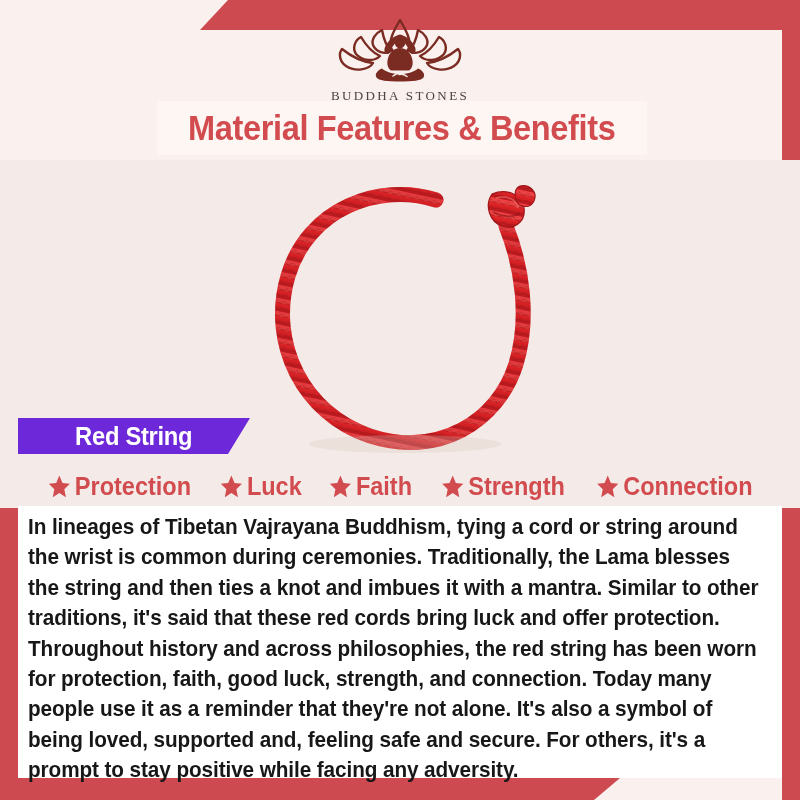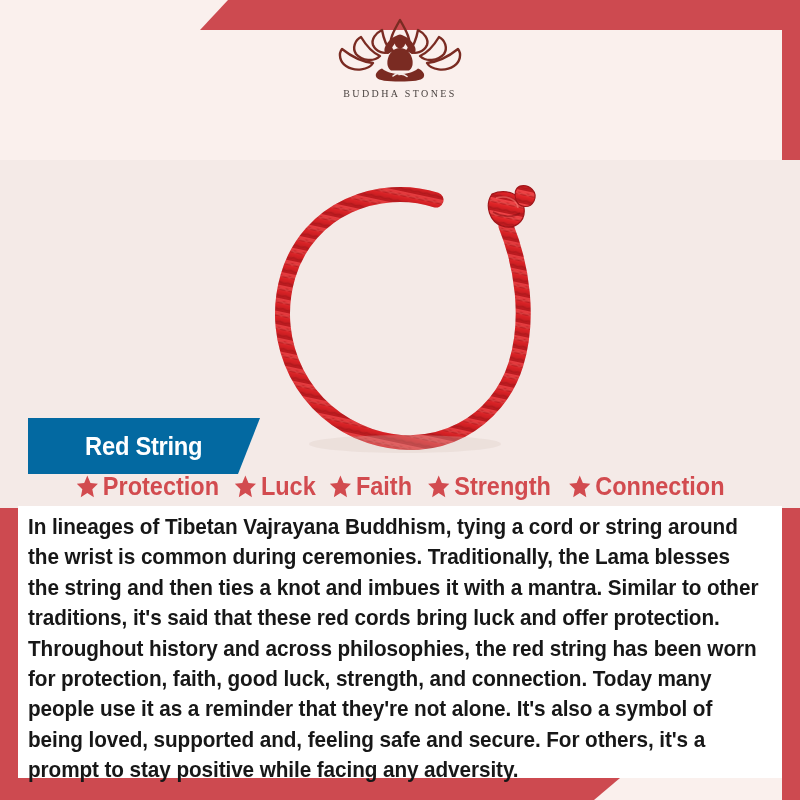--- a/index.html
+++ b/index.html
@@ -74,21 +74,21 @@
     width: 800px;
     text-align: center;
   }
   .logo-mark {
     display: block;
     margin: 0 auto;
   }
   .logo-text {
     display: block;
     margin-top: 2px;
-    font-size: 10px;
+    font-size: 13px;
     letter-spacing: 2.4px;
     color: #4a4340;
     font-family: "Liberation Serif", serif;
   }
 
   .title-band {
     position: absolute;
     top: 101px;
     left: 157px;
     width: 490px;
@@ -121,24 +121,24 @@
     top: 8px;
     left: 230px;
     width: 360px;
     height: 300px;
   }
 
   
   .banner {
     position: absolute;
     top: 418px;
-    left: 28px;
+    left: 18px;
     width: 232px;
-    height: 56px;
-    background: #0369a1;
+    height: 36px;
+    background: #6d28d9;
     clip-path: polygon(0 0, 100% 0, calc(100% - 22px) 100%, 0 100%);
     display: flex;
     align-items: center;
   }
   .banner-label {
     margin-left: 54px;
     font-size: 25px;
     font-weight: bold;
     color: #ffffff;
     letter-spacing: -0.3px;
@@ -148,21 +148,21 @@
   
   .keywords {
     position: absolute;
     top: 466px;
     left: 18px;
     width: 764px;
     height: 40px;
     display: flex;
     align-items: center;
     justify-content: center;
-    gap: 8px;
+    gap: 22px;
   }
   .keyword {
     display: flex;
     align-items: center;
     gap: 4px;
     color: #d24b4f;
     font-size: 25px;
     font-weight: bold;
     white-space: nowrap;
     transform: scaleX(0.94);
@@ -235,20 +235,23 @@
           <path d="M57 54.5 C52 56.5, 49.5 60.5, 51.5 63.5 C53.5 66.5, 62 67.5, 75 67.5 C88 67.5, 96.5 66.5, 98.5 63.5 C100.5 60.5, 98 56.5, 93 54.5 C88 58.5, 82 60, 75 60 C68 60, 62 58.5, 57 54.5 Z"></path>
         </g>
         <g fill="none" stroke="#f4eae7" stroke-width="1.6" stroke-linecap="round">
           <path d="M68 62 C71 59.5, 74.5 58.8, 77.5 60"></path>
           <path d="M82 62.5 C79.5 60.5, 76.5 59.8, 74 60.5"></path>
         </g>
       </svg>
       <span class="logo-text">BUDDHA STONES</span>
     </div>
 
+    <div class="title-band">
+      <span class="title-text">Material Features &amp; Benefits</span>
+    </div>
   </div>
 
   <div class="product-area">
     <svg class="product-image" viewBox="0 0 360 300">
       <defs>
         <linearGradient id="cordGrad" x1="0" y1="0" x2="0" y2="1">
           <stop offset="0%" stop-color="#f0474a"></stop>
           <stop offset="50%" stop-color="#de2326"></stop>
           <stop offset="100%" stop-color="#b81a1f"></stop>
         </linearGradient>

